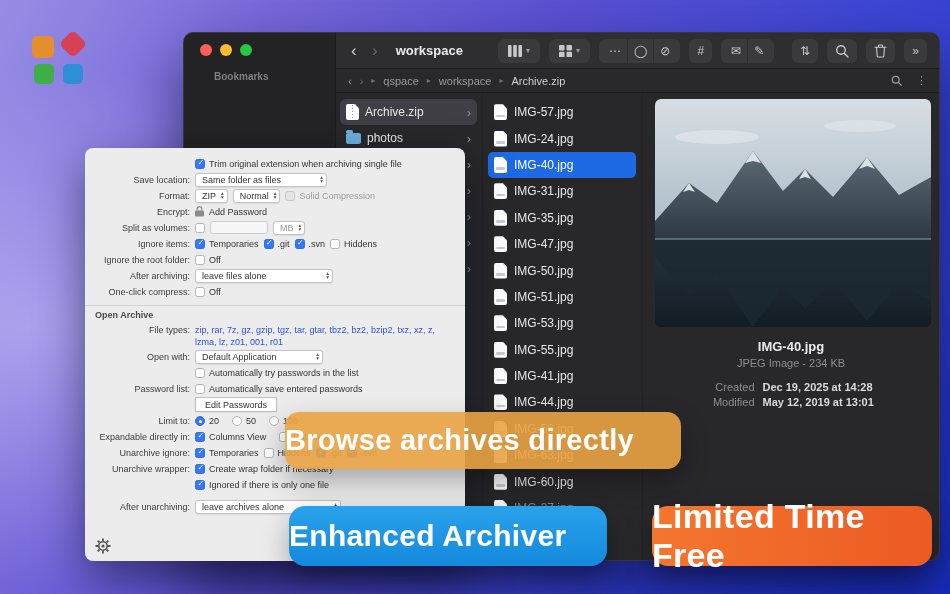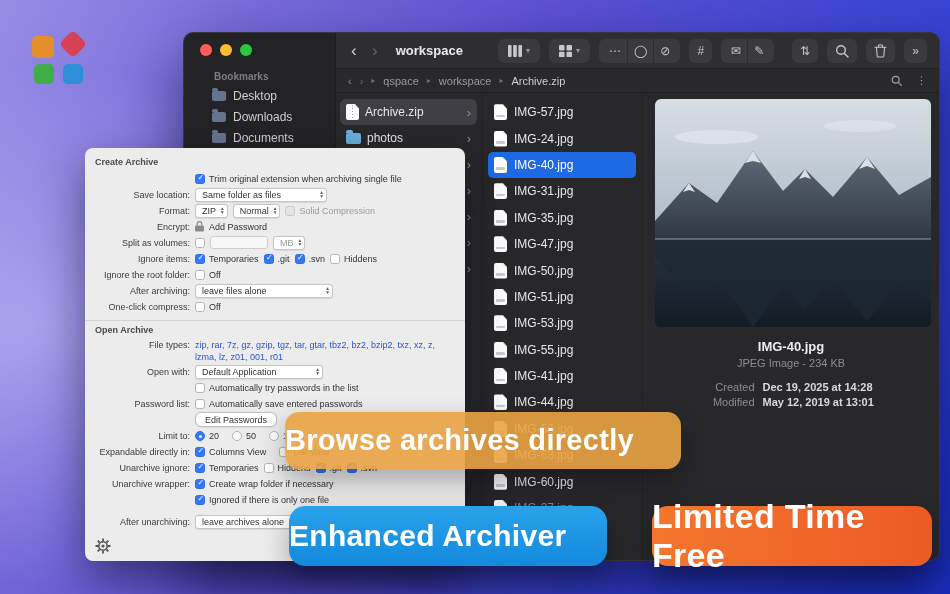--- a/index.html
+++ b/index.html
@@ -99,21 +99,21 @@
 .cb{width:10px;height:10px;border-radius:2.5px;border:1px solid #b4b4b4;background:#fff;display:inline-block;position:relative;flex:none}
 .cb.on{background:#3478f6;border-color:#2f6ee6}
 .cb.on::after{content:"✓";color:#fff;font-size:8px;position:absolute;left:1.5px;top:-1.5px}
 .cb.dis{background:#e4e4e4;border-color:#c8c8c8}
 .radio{width:10px;height:10px;border-radius:50%;border:1px solid #b4b4b4;background:#fff;display:inline-block;position:relative;flex:none}
 .radio.on{background:#3478f6;border-color:#2f6ee6}
 .radio.on::after{content:"";position:absolute;left:3px;top:3px;width:3px;height:3px;border-radius:50%;background:#fff}
 .citem{display:inline-flex;align-items:center;gap:4px}
 .citem .gray{color:#9a9a9a}
 .pinput{width:58px;height:13px;background:#f7f7f7;border:1px solid #cccccc;border-radius:3px}
-.pbtn{background:#fff;border:1px solid #c0c0c0;border-radius:6px;padding:1px 9px;height:15px;display:inline-flex;align-items:center;
+.pbtn{background:#fff;border:1px solid #c0c0c0;border-radius:0;padding:1px 9px;height:15px;display:inline-flex;align-items:center;
   box-shadow:0 .5px 1.5px rgba(0,0,0,.12)}
 .pdivider{border-top:1px solid #d4d4d4;margin:6px 0 4px 0}
 .filetypes{width:248px;color:#2a53d8;line-height:1.35}
 #gear{position:absolute;left:10px;bottom:7px;width:16px;height:16px}
 
 
 .banner{position:absolute;display:flex;align-items:center;justify-content:flex-start;color:#fff;font-weight:700;
   letter-spacing:.3px;box-shadow:0 12px 28px rgba(0,0,0,.3);z-index:30}
 #banner-browse{left:285px;top:412px;width:396px;height:57px;border-radius:14px;font-size:29px;
   background:color-mix(in srgb, var(--banner-orange,#eaa343) 90%, transparent)}
@@ -135,34 +135,20 @@
   </div>
 
   <div id="finder">
     <div id="sidebar">
       <div class="lights">
         <span class="light r"></span>
         <span class="light y"></span>
         <span class="light g"></span>
       </div>
       <div class="sb-section">Bookmarks</div>
-      <div class="sb-items">
-        <div class="sb-item">
-          <span class="sb-folder"></span>
-          <span>Desktop</span>
-        </div>
-        <div class="sb-item">
-          <span class="sb-folder"></span>
-          <span>Downloads</span>
-        </div>
-        <div class="sb-item">
-          <span class="sb-folder"></span>
-          <span>Documents</span>
-        </div>
-      </div>
     </div>
 
     <div id="main">
 
       <div id="f-toolbar">
         <span class="nav-chev">‹</span>
         <span class="nav-chev dim">›</span>
         <span class="f-title">workspace</span>
 
         <span class="tb-group">
@@ -389,21 +375,20 @@
           <div class="meta" style="top:303px">
             <span class="meta-label">Modified</span>
             <span class="meta-value">May 12, 2019 at 13:01</span>
           </div>
         </div>
       </div>
     </div>
   </div>
 
   <div id="prefs">
-    <div class="ptitle">Create Archive</div>
 
     <div class="prow">
       <span class="plabel"></span>
       <span class="citem">
         <span class="cb on"></span>
         <span>Trim original extension when archiving single file</span>
       </span>
     </div>
 
     <div class="prow">

